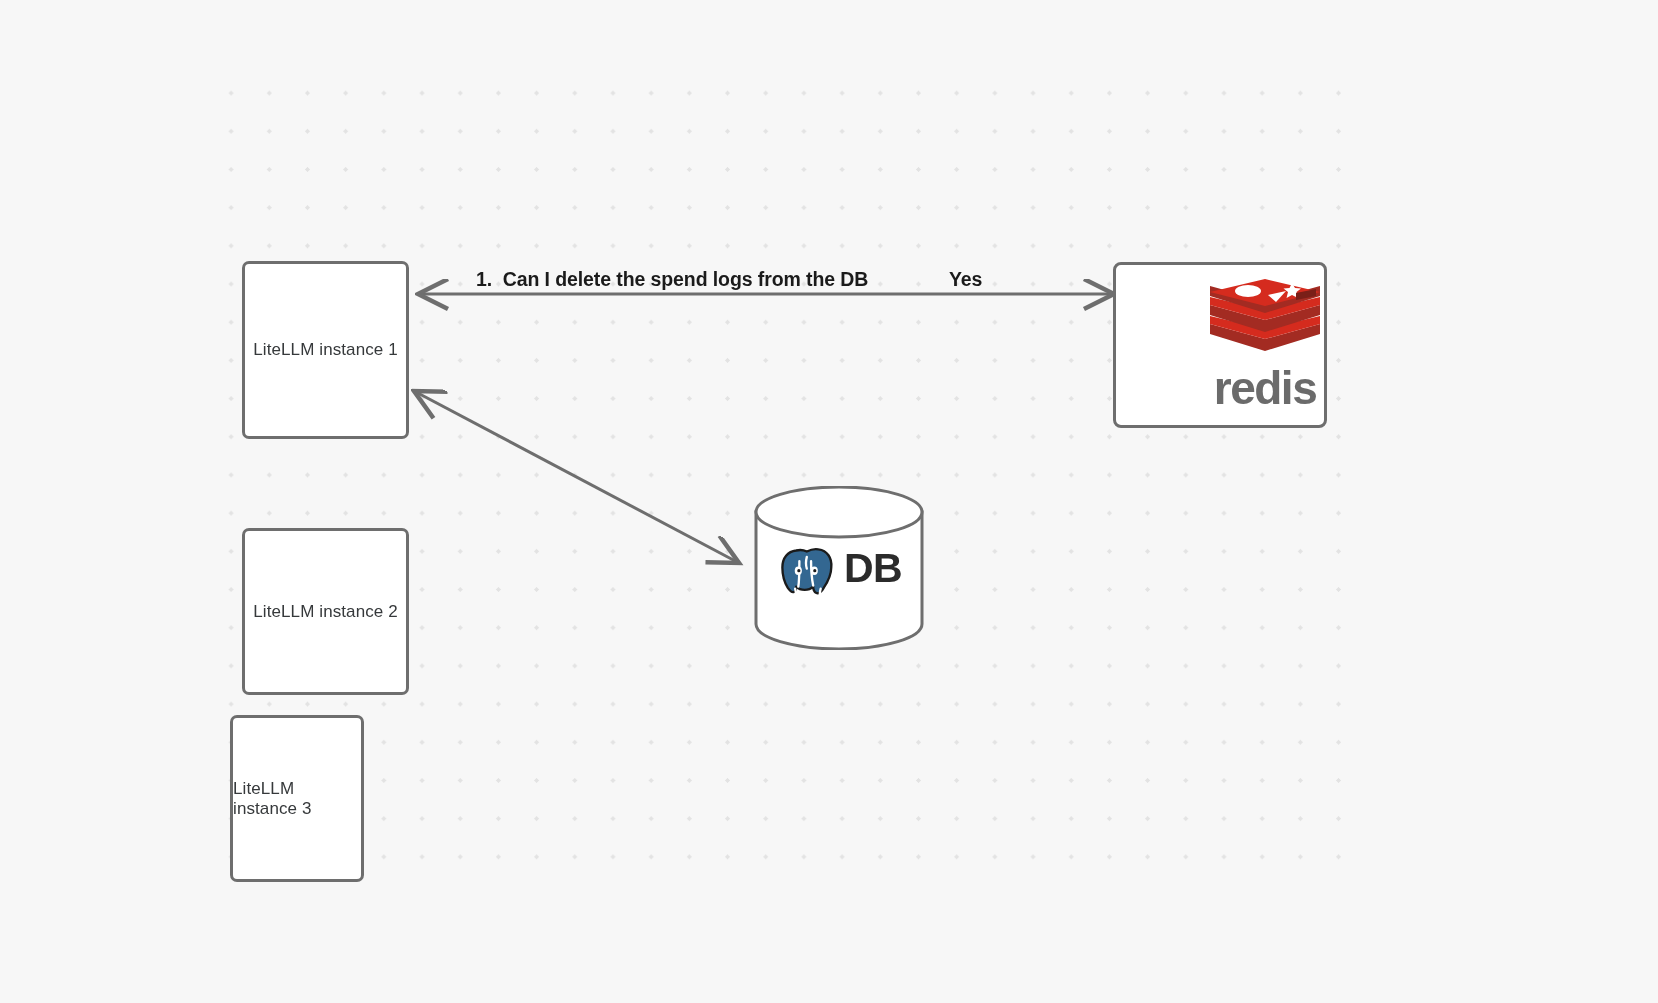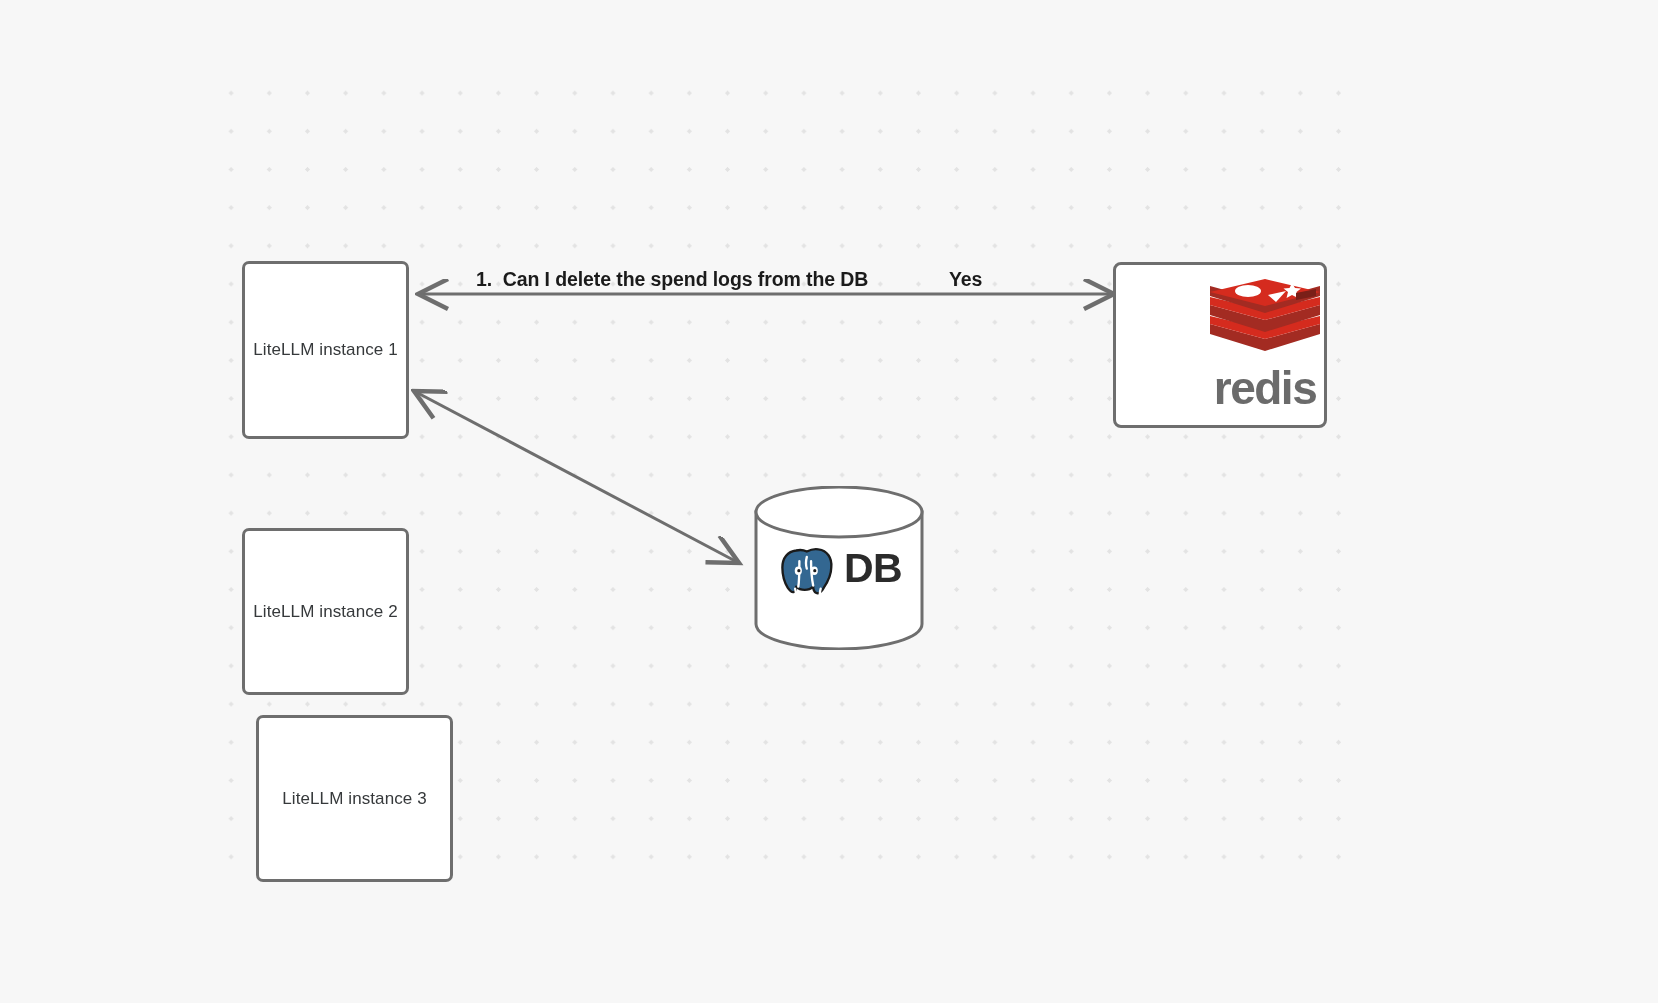--- a/index.html
+++ b/index.html
@@ -134,21 +134,21 @@
   </svg>
 
   <div class="node-box" id="litellm-1" style="left:242px; top:261px; width:167px; height:178px;">
     <span class="node-label">LiteLLM instance 1</span>
   </div>
 
   <div class="node-box" id="litellm-2" style="left:242px; top:488px; width:167px; height:167px;margin-top:40px;">
     <span class="node-label">LiteLLM instance 2</span>
   </div>
 
-  <div class="node-box" id="litellm-3" style="left:256px; top:715px; width:197px; height:167px;">
+  <div class="node-box" id="litellm-3" style="left:230px; top:715px; width:134px; height:167px;">
     <span class="node-label">LiteLLM instance 3</span>
   </div>
 
   <div id="redis-node" style="left:1113px; top:262px; width:214px; height:166px;">
     <div id="redis-logo-wrap">
       <svg width="118" height="82" viewBox="0 0 118 82">
 
         <path d="M59 60 L114 45 L114 55 L59 72 L4 55 L4 45 Z" fill="#a32b22"></path>
         <path d="M59 50 L114 37 L114 45 L59 60 L4 45 L4 37 Z" fill="#d52b1e"></path>
 

